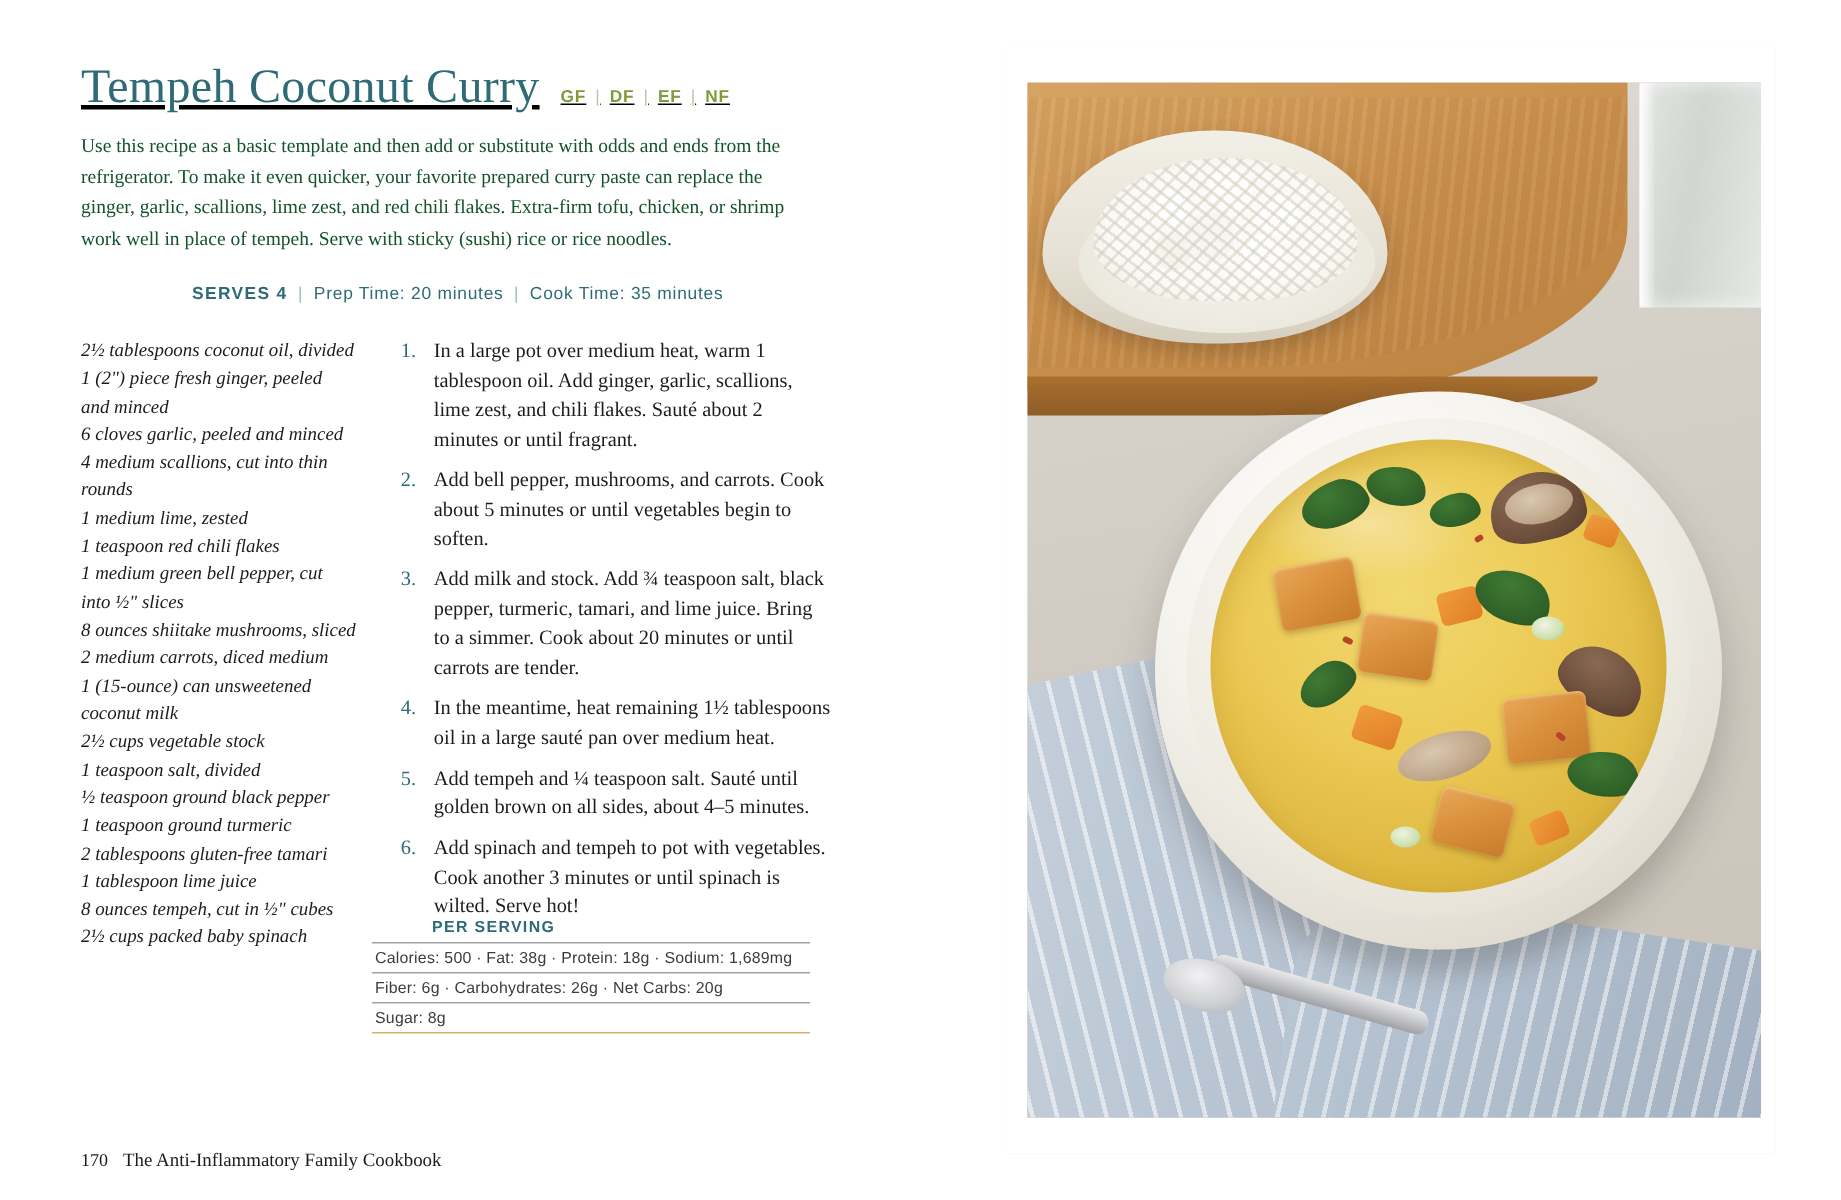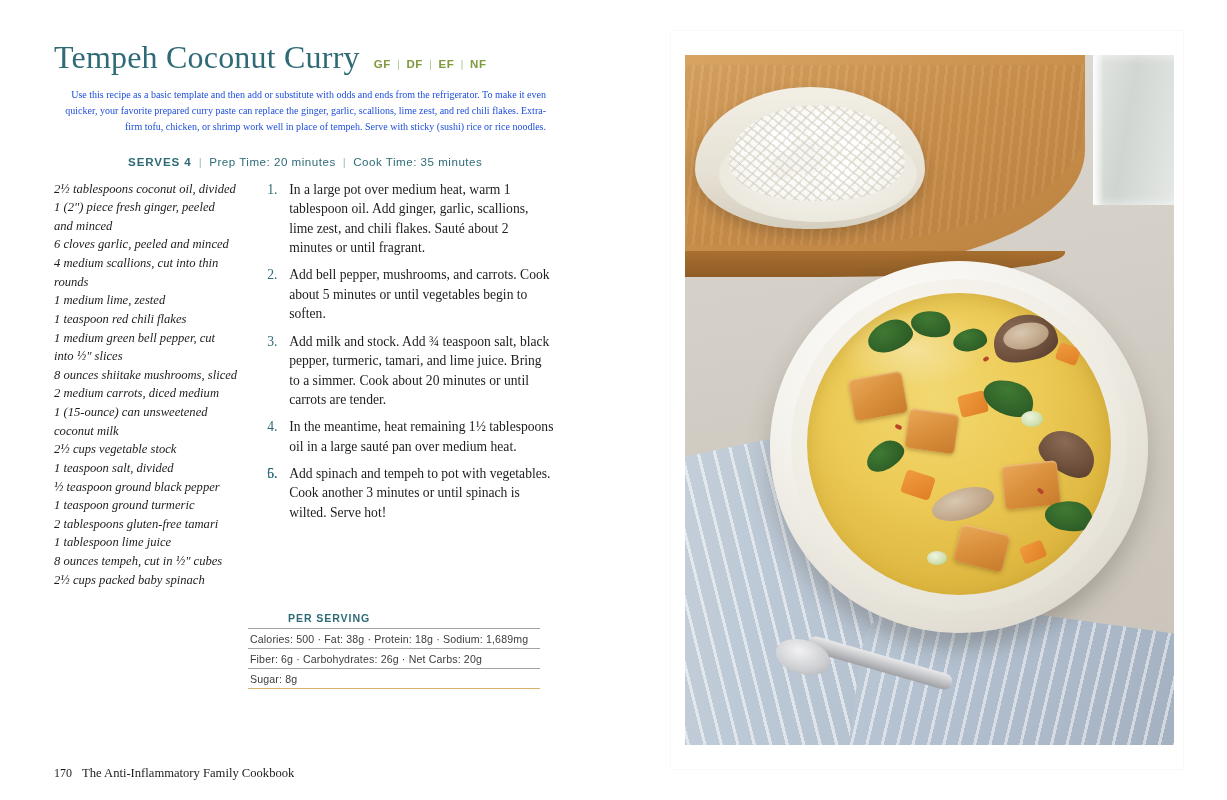--- a/index.html
+++ b/index.html
@@ -23,20 +23,21 @@
   .left-col {
     position: absolute;
     left: 54px;
     top: 40px;
     width: 500px;
   }
   .title-row {
     display: flex;
     align-items: baseline;
     gap: 14px;
+    text-decoration: underline;
   }
   .recipe-title {
     font-family: "Liberation Serif", serif;
     font-size: 32px;
     line-height: 1.1;
     color: #2e6b76;
     letter-spacing: 0.2px;
     font-weight: normal;
     margin: 0;
   }
@@ -51,25 +52,25 @@
     color: #7e9a3a;
     padding-bottom: 3px;
   }
   .tags .sep {
     color: #b9c79a;
     font-weight: normal;
   }
 
   .intro {
     margin-top: 12px;
-    font-size: 10px;
+    font-size: 13px;
     line-height: 1.58;
-    color: #1d4ed8;
+    color: #14532d;
     width: 492px;
-    text-align: right;
+    text-align: left;
   }
 
   .meta-row {
     margin-top: 20px;
     margin-left: 74px;
     font-family: "Liberation Sans", sans-serif;
     font-size: 11.6px;
     letter-spacing: 0.5px;
     color: #2e6b76;
     display: flex;
@@ -78,21 +79,21 @@
   }
   .meta-row .serves {
     font-weight: bold;
     letter-spacing: 0.9px;
   }
   .meta-row .bar {
     color: #9dbcc2;
   }
 
   .cols {
-    margin-top: 12px;
+    margin-top: 22px;
     display: flex;
     gap: 20px;
   }
 
   
   .ingredients {
     width: 194px;
     font-style: italic;
     font-size: 12.6px;
     line-height: 1.44;
@@ -439,20 +440,21 @@
           <li>
             <span class="num">3.</span>
             <span>Add milk and stock. Add ¾ teaspoon salt, black pepper, turmeric, tamari, and lime juice. Bring to a simmer. Cook about 20 minutes or until carrots are tender.</span>
           </li>
           <li>
             <span class="num">4.</span>
             <span>In the meantime, heat remaining 1½ tablespoons oil in a large sauté pan over medium heat.</span>
           </li>
           <li>
             <span class="num">5.</span>
+            <span>Add tempeh and ¼ teaspoon salt. Sauté until golden brown on all sides, about 4–5 minutes.</span>
           </li>
           <li>
             <span class="num">6.</span>
             <span>Add spinach and tempeh to pot with vegetables. Cook another 3 minutes or until spinach is wilted. Serve hot!</span>
           </li>
         </ol>
       </div>
     </div>
   </div>
 

